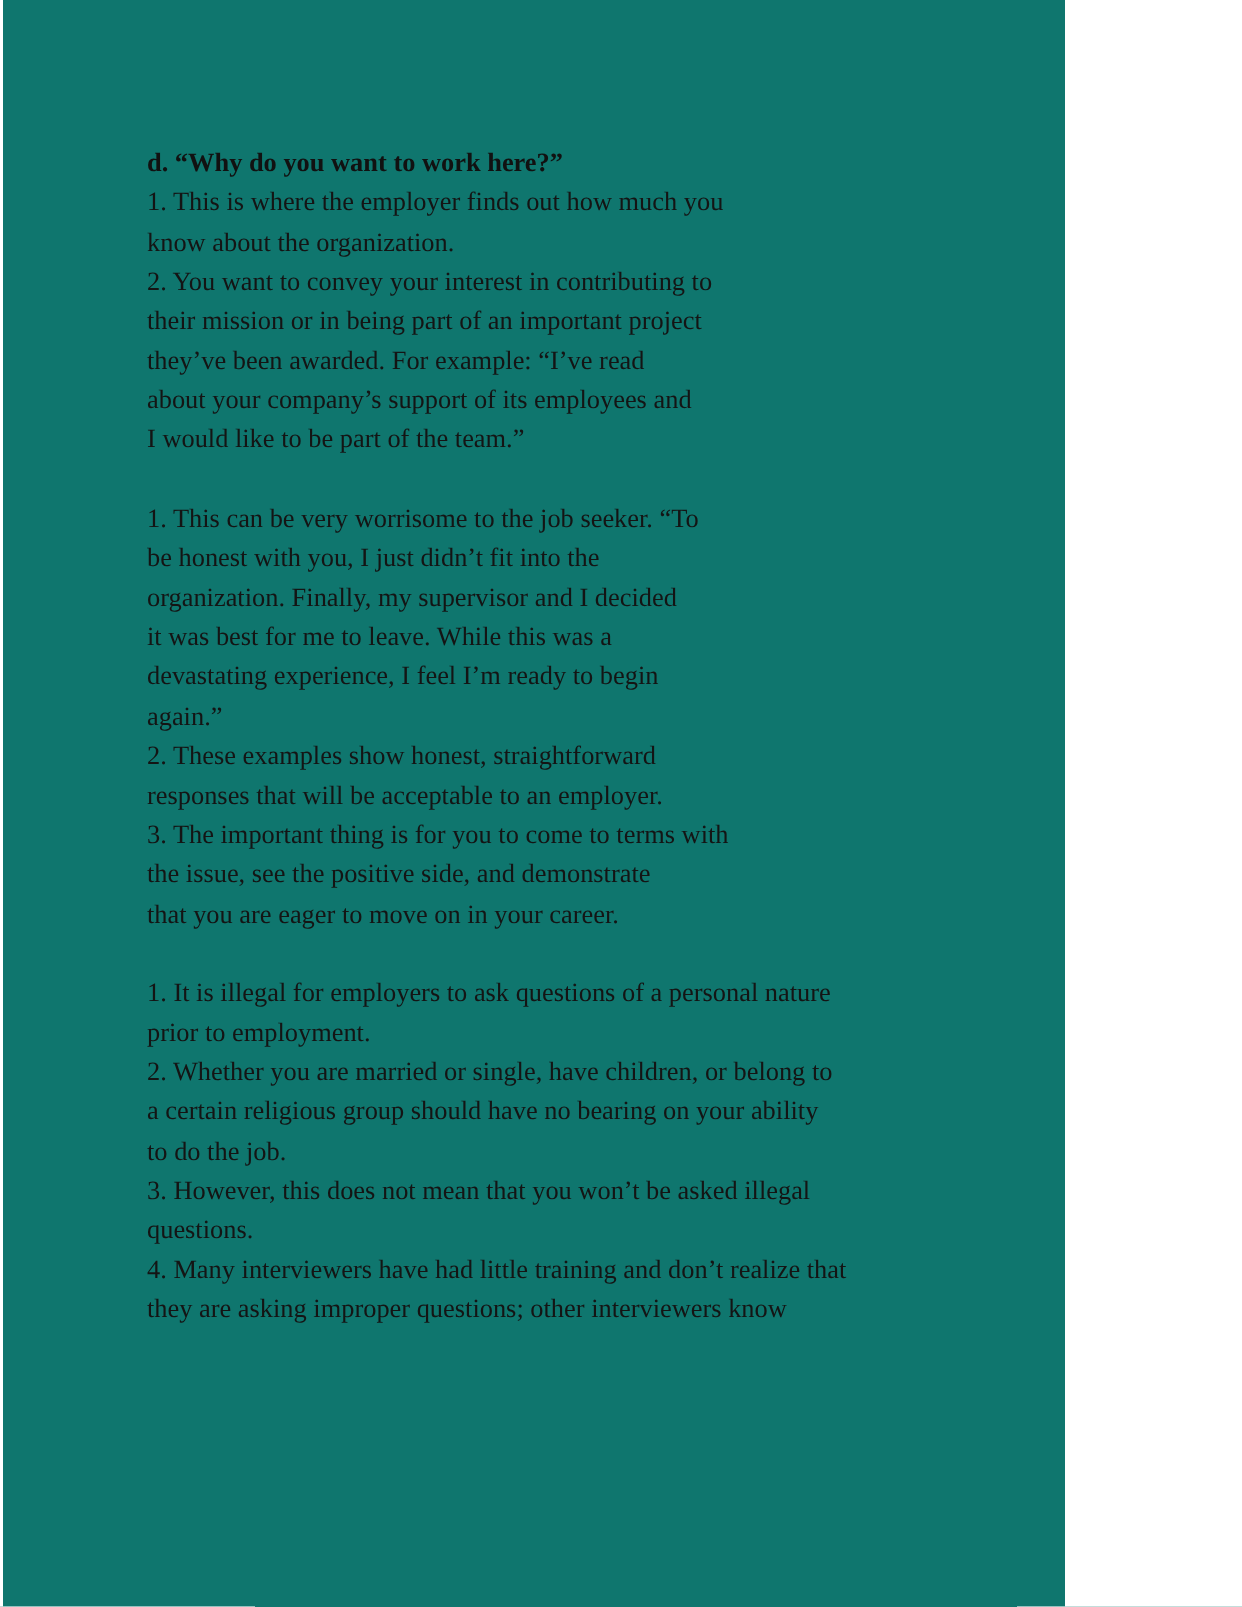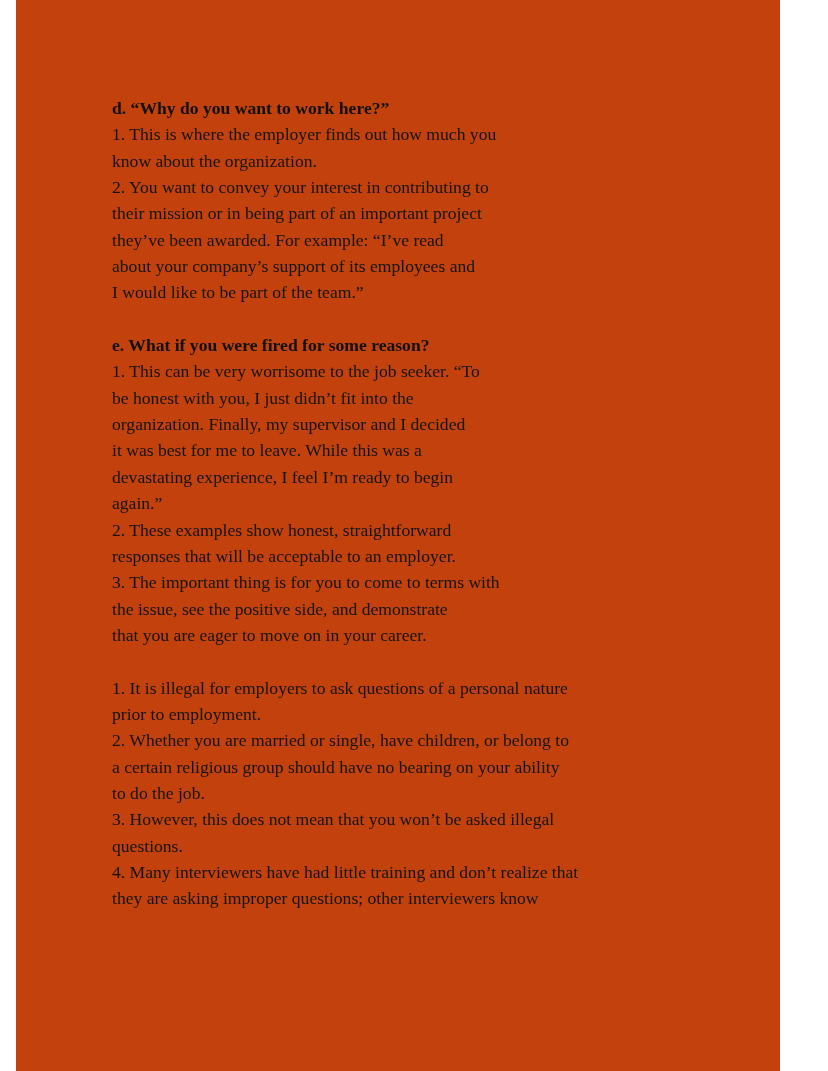--- a/index.html
+++ b/index.html
@@ -8,24 +8,24 @@
     background: #ffffff;
   }
   body {
     width: 828px;
     height: 1071px;
     position: relative;
     overflow: hidden;
   }
   .page {
     position: absolute;
-    left: 16px; top: 0;
-    width: 764px;
+    left: 2px; top: 0;
+    width: 708px;
     height: 1071px;
-    background: #c2410c;
+    background: #0f766e;
   }
   .content {
     position: absolute;
     left: 96px;
     top: 95px;
     width: 640px;
     font-family: "Liberation Serif", serif;
     font-size: 17.6px;
     line-height: 26.35px;
     color: #141414;
@@ -55,21 +55,20 @@
       <div class="body-lines">1. This is where the employer finds out how much you
 know about the organization.
 2. You want to convey your interest in contributing to
 their mission or in being part of an important project
 they’ve been awarded. For example: “I’ve read
 about your company’s support of its employees and
 I would like to be part of the team.”</div>
     </section>
 
     <section class="section">
-      <h2 class="heading">e. What if you were fired for some reason?</h2>
       <div class="body-lines">1. This can be very worrisome to the job seeker. “To
 be honest with you, I just didn’t fit into the
 organization. Finally, my supervisor and I decided
 it was best for me to leave. While this was a
 devastating experience, I feel I’m ready to begin
 again.”
 2. These examples show honest, straightforward
 responses that will be acceptable to an employer.
 3. The important thing is for you to come to terms with
 the issue, see the positive side, and demonstrate

